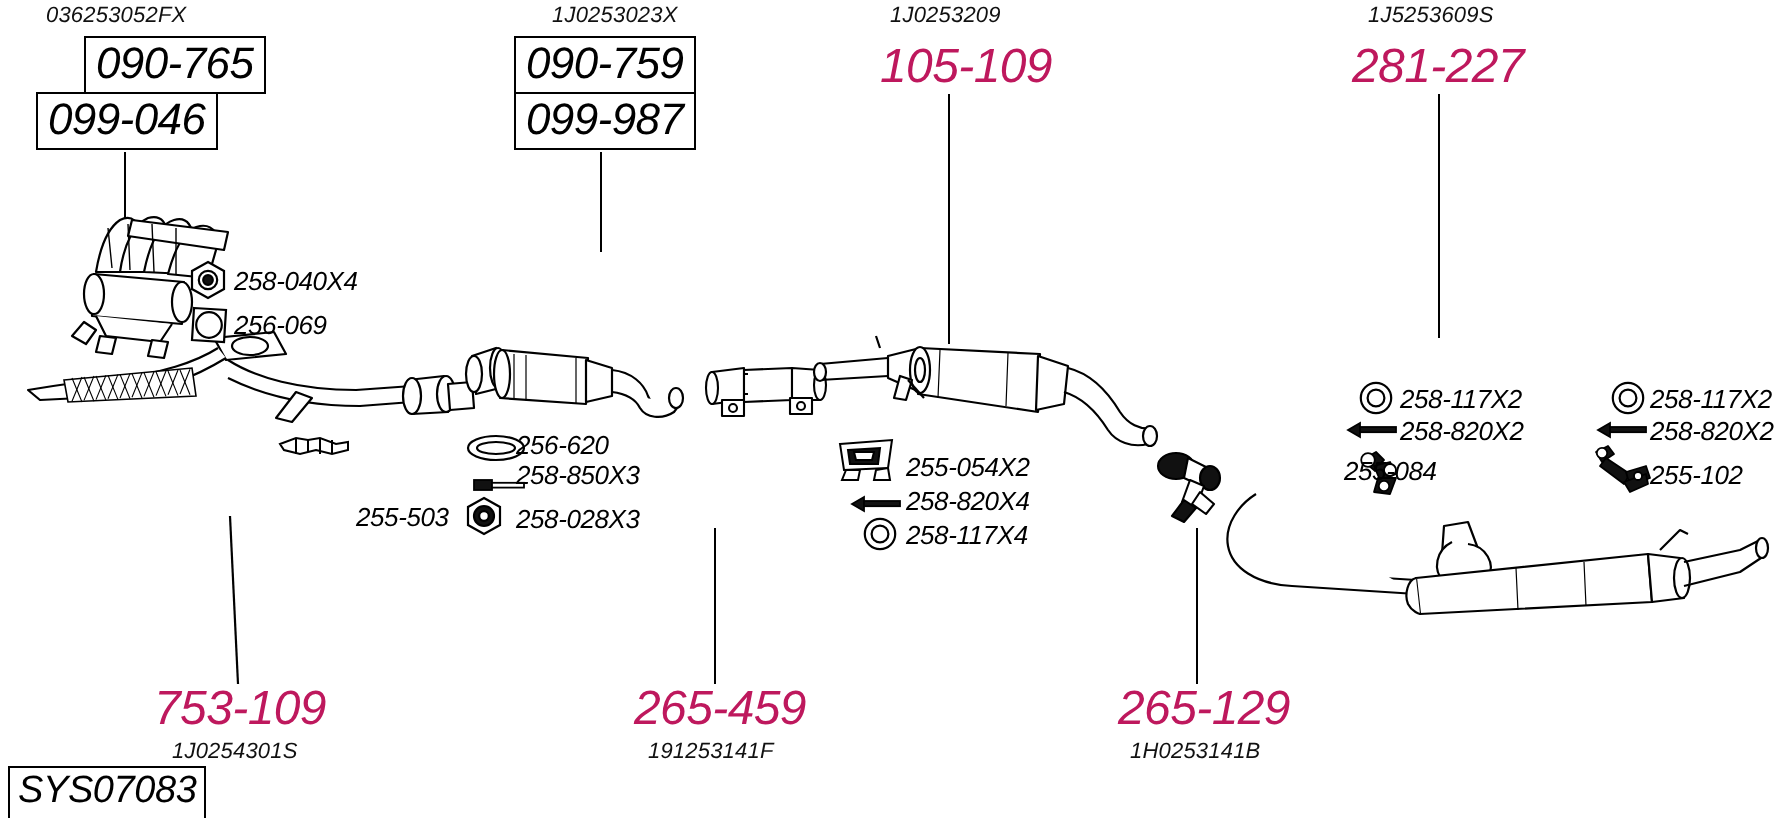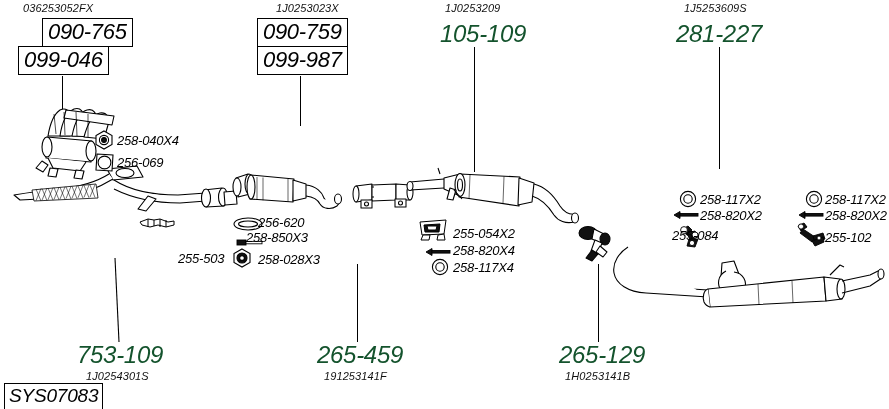--- a/index.html
+++ b/index.html
@@ -21,21 +21,21 @@
   
   .oem {
     font-size: 11px;
     letter-spacing: 0.1px;
     white-space: nowrap;
     color: #111;
   }
   .bignum {
     font-size: 24px;
     white-space: nowrap;
-    color: #14532d;
+    color: #be185d;
     letter-spacing: -0.3px;
   }
   .boxnum {
     font-size: 22px;
     white-space: nowrap;
     border: 1px solid #000;
     padding: 1px 5px 2px 5px;
     line-height: 24px;
     background: #fff;
     letter-spacing: -0.3px;
@@ -298,21 +298,21 @@
   <div class="abs smallpart" style="left:258px; top:215px;">256-620</div>
 
   <div class="dwg" style="left:236px; top:238px;">
     <svg width="28" height="10" viewBox="0 0 28 10">
       <g fill="#111" stroke="#000" stroke-width="0.9">
         <rect x="1" y="2" width="9" height="5"></rect>
         <rect x="10" y="3.4" width="16" height="2.4" fill="#fff"></rect>
       </g>
     </svg>
   </div>
-  <div class="abs smallpart" style="left:246px; top:230px;text-align:right;">258-850X3</div>
+  <div class="abs smallpart" style="left:258px; top:230px;text-align:right;">258-850X3</div>
 
   <div class="dwg" style="left:232px; top:248px;">
     <svg width="20" height="20" viewBox="0 0 20 20">
       <g fill="#fff" stroke="#000" stroke-width="1.1">
         <path d="M10 1 L18 5.5 L18 14.5 L10 19 L2 14.5 L2 5.5 Z"></path>
         <circle cx="10" cy="10" r="5" fill="#111"></circle>
         <circle cx="10" cy="10" r="2.4" fill="#fff"></circle>
       </g>
     </svg>
   </div>

